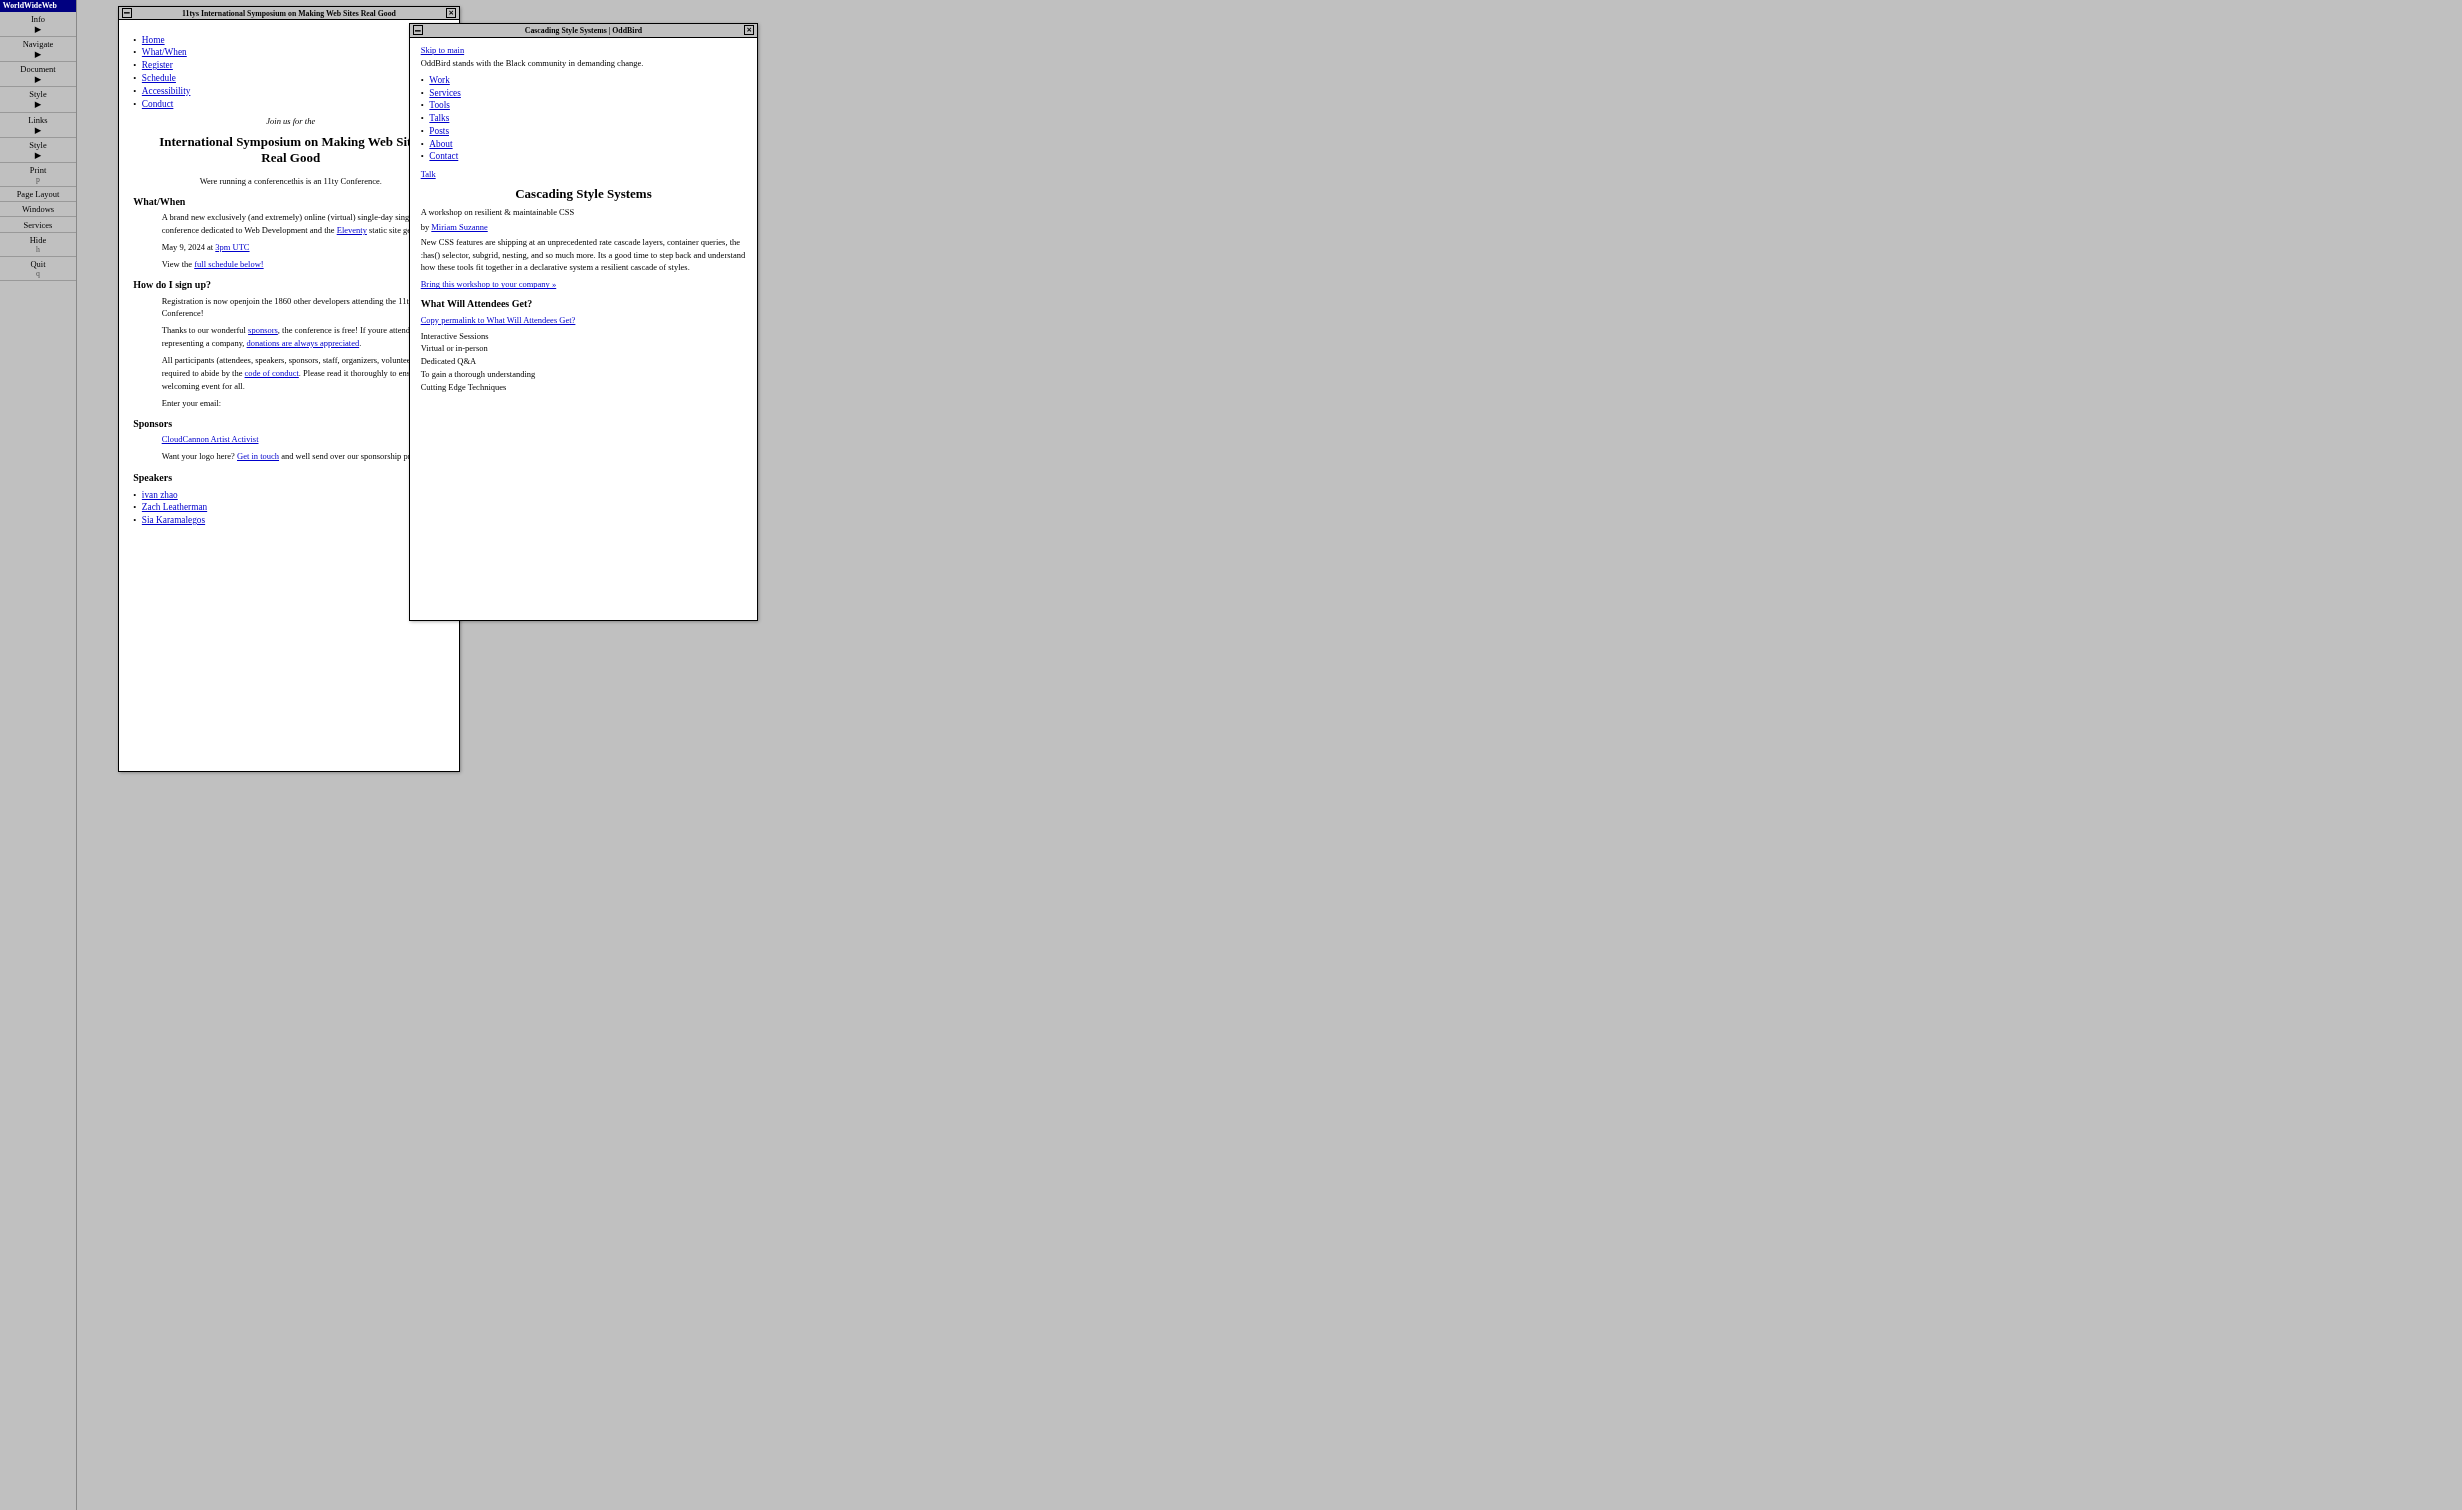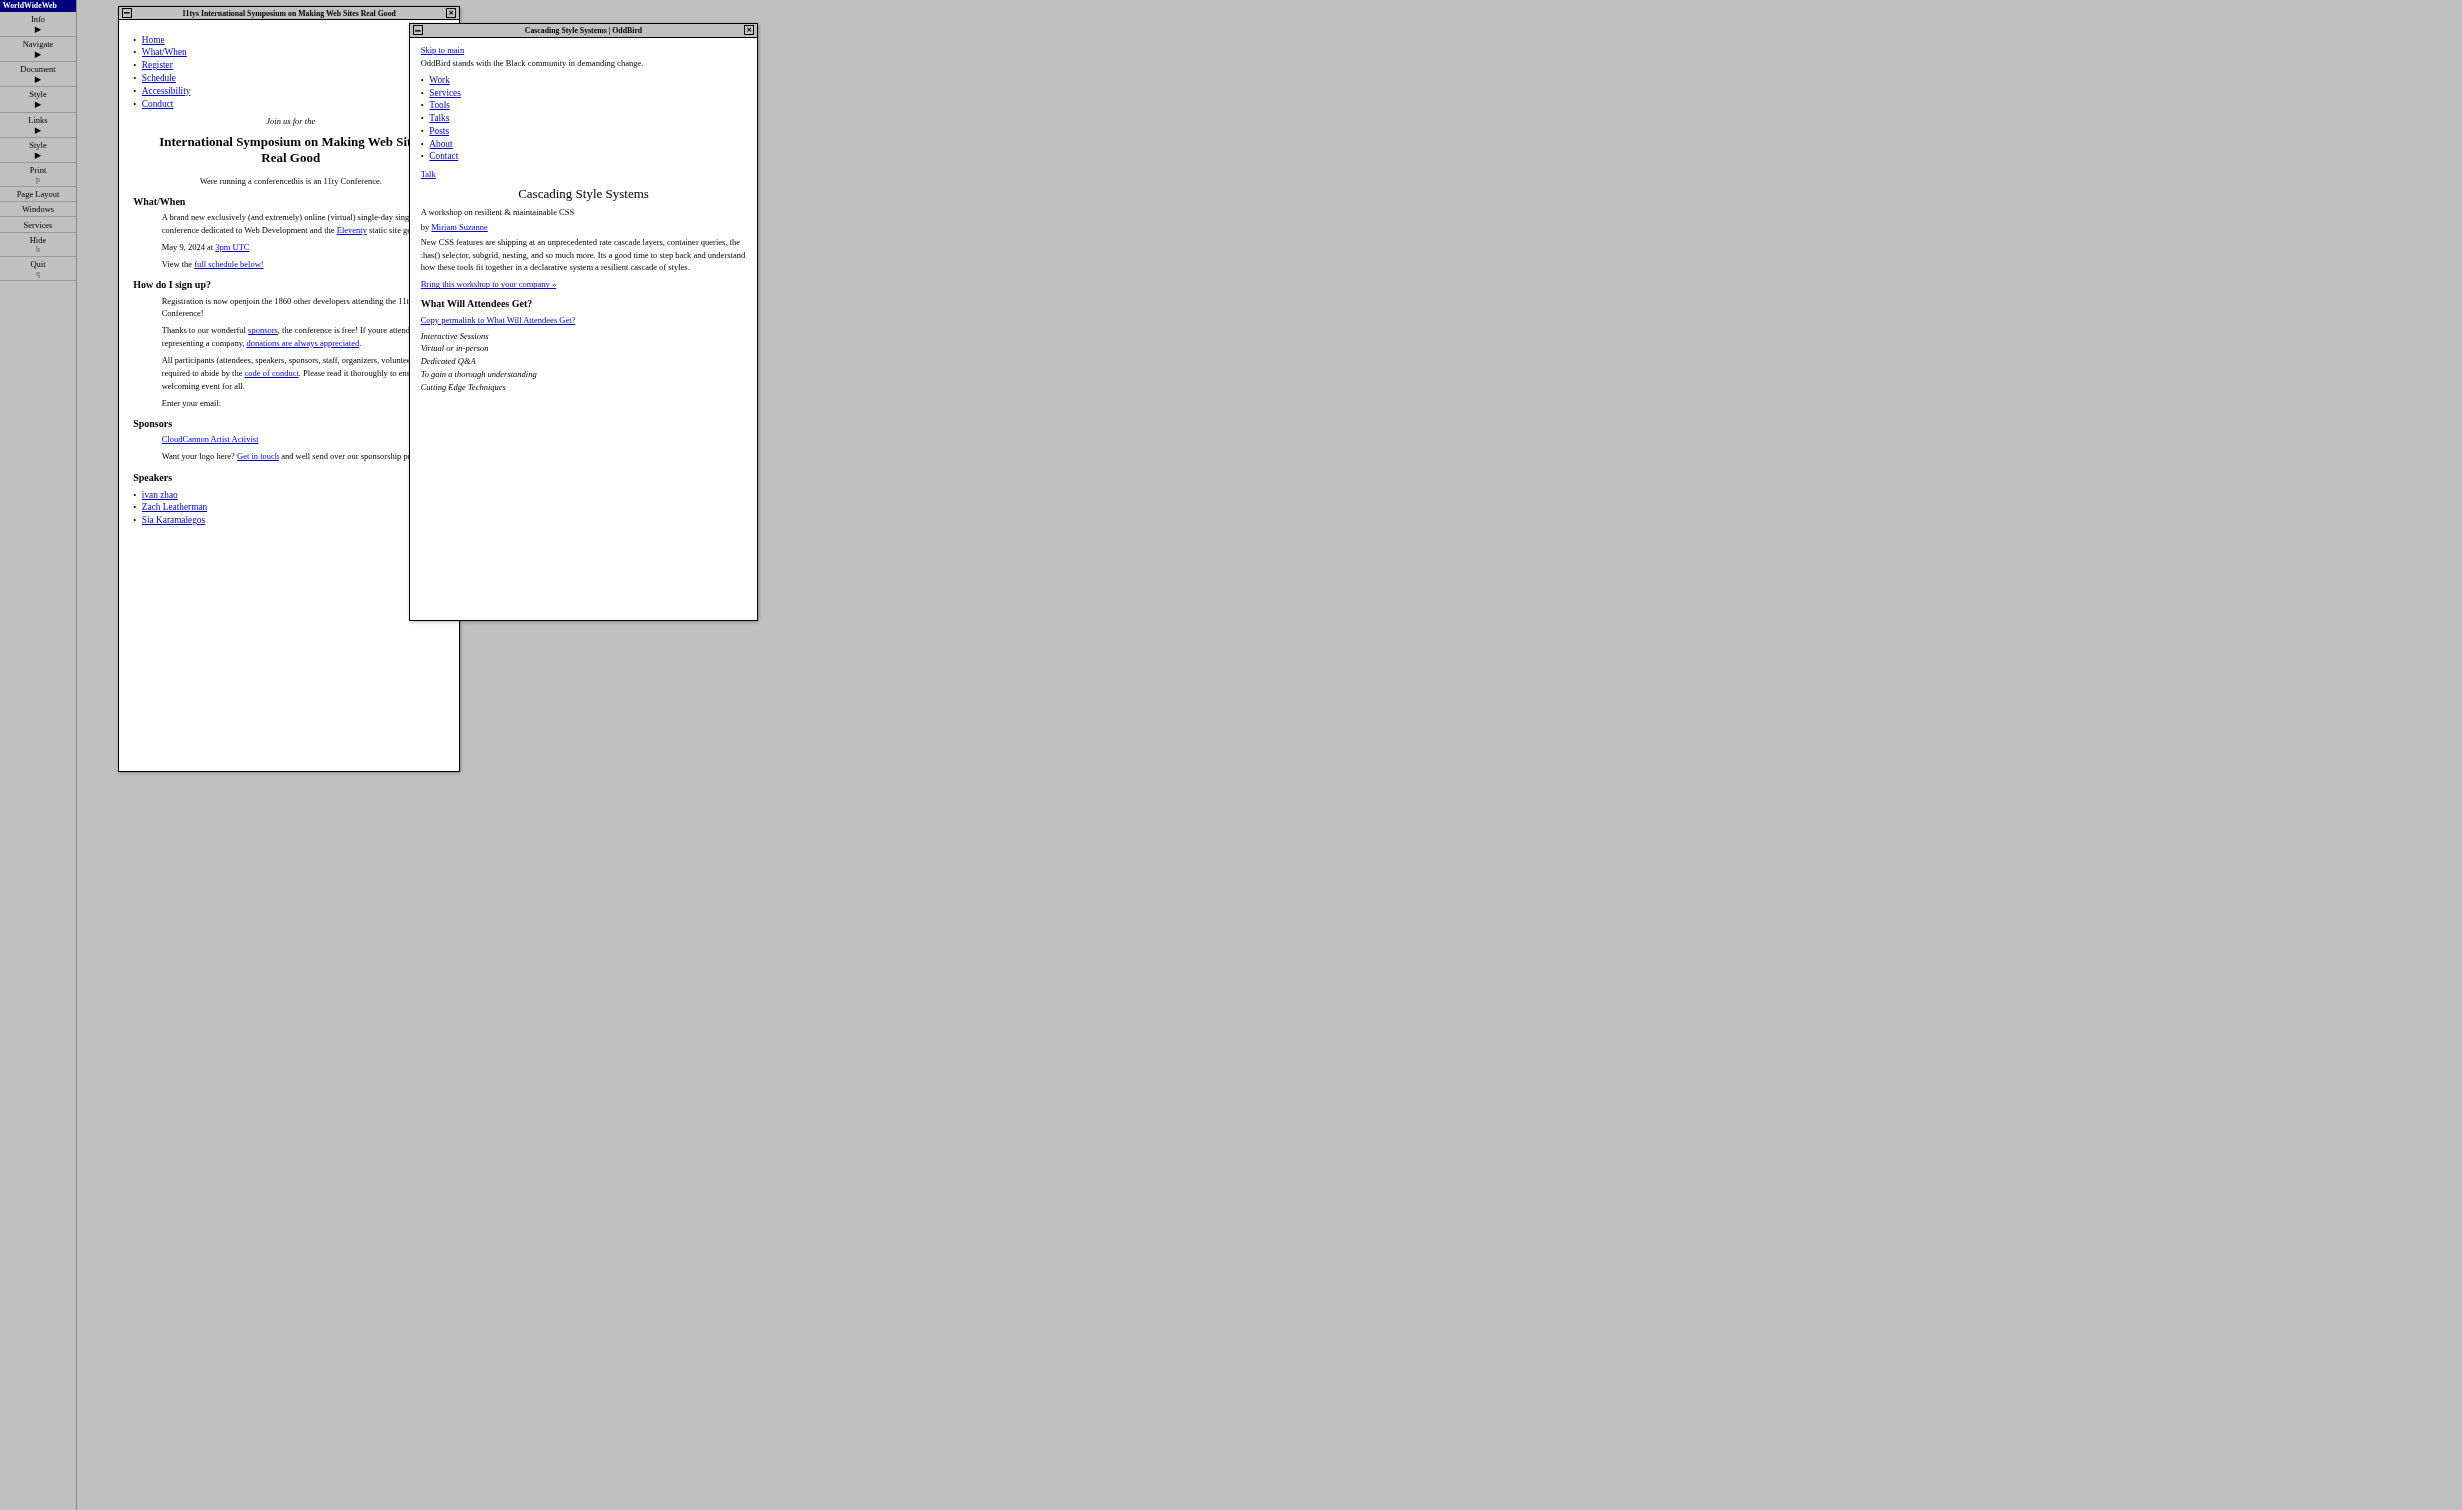--- a/index.html
+++ b/index.html
@@ -160,21 +160,21 @@
       text-align: center;
       font-size: 7.8px;
     }
 
     .skip-link { color: #0000cc; text-decoration: underline; font-size: 8.5px; }
     .community-text { font-size: 8.5px; margin: 2.8px 0; }
     .talk-link { color: #0000cc; text-decoration: underline; font-size: 8.5px; margin: 4.3px 0; display: block; }
 
     .section-title-large {
       font-size: 13px;
-      font-weight: normal;
+      font-weight: bold;
       text-align: center;
       margin: 7.1px 0 5.7px 0;
     }
 
     .workshop-desc {
       font-size: 8.5px;
       margin: 4.3px 0;
     }
 
     .author-line {
@@ -188,21 +188,20 @@
 
     .what-attendees {
       font-size: 10px;
       font-weight: bold;
       margin: 7.1px 0 4.3px 0;
     }
 
     .attendee-item {
       font-size: 8.5px;
       margin: 2.8px 0;
-      font-style: italic;
     }
   </style>
 </head>
 <body>
 
 <div class="sidebar">
   <div class="sidebar-title">WorldWideWeb</div>
 
   <div class="sidebar-item">
     <span>Info</span>

